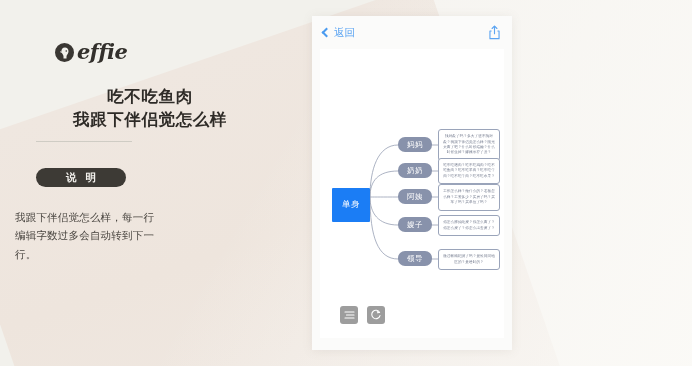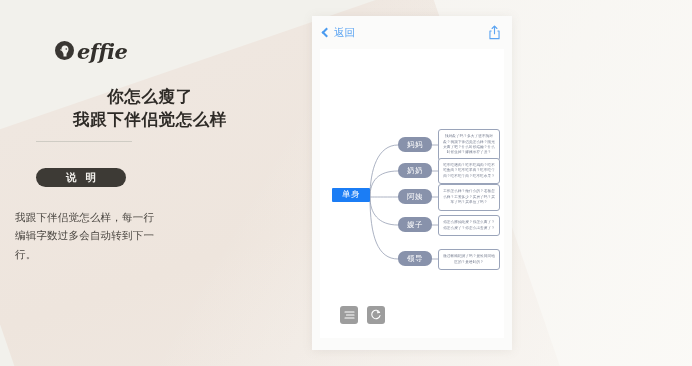--- a/index.html
+++ b/index.html
@@ -44,21 +44,21 @@
   
   .left {
     position: absolute;
     left: 0; top: 0;
     width: 300px; height: 366px;
     z-index: 5;
   }
   .logo-row {
     position: absolute;
     left: 55px; top: 41px;
-    display: flex; align-items: flex-start; gap: 2px;
+    display: flex; align-items: flex-end; gap: 2px;
   }
   .logo-mark {
     width: 19px; height: 19px;
     border-radius: 50%;
     border: 2px solid #3a3733;
     background: #3a3733;
     position: relative;
     overflow: hidden;
     flex: 0 0 auto;
   }
@@ -166,21 +166,21 @@
   .node {
     position: absolute;
     display: flex; align-items: center; justify-content: center;
     color: #ffffff;
     font-size: 8px;
     letter-spacing: 0.5px;
     cursor: pointer;
   }
   .node.root {
     background: #1b7df5;
-    width: 38px; height: 14px;
+    width: 38px; height: 34px;
     border-radius: 1px;
     font-size: 8.5px;
     font-weight: 500;
   }
   .node.branch {
     background: #8892ab;
     width: 34px; height: 15px;
     border-radius: 7px;
     font-size: 7.5px;
   }
@@ -230,21 +230,21 @@
         <svg class="bird" viewBox="0 0 22 24">
           <path d="M11 1 C6 1 3 5 4 10 C5 14 8 15 8 19 L8 23 L14 23 L14 19 C14 15 18 14 18 9 C18 4 15 1 11 1 Z" fill="#f2f1ec"></path>
           <circle cx="13.5" cy="8" r="1.6" fill="#3a3733"></circle>
           <path d="M4 9 C2 8 1 9 2 10.5 C3 12 5 11.5 5 11 Z" fill="#f2f1ec"></path>
         </svg>
       </span>
       <span class="logo-text">effie</span>
     </div>
 
     <div class="headline">
-      <div>你怎么瘦了</div>
+      <div>吃不吃鱼肉</div>
       <div>我跟下伴侣觉怎么样</div>
     </div>
 
     <div class="rule"></div>
 
     <div class="btn-pill">说 明</div>
 
     <div class="desc">我跟下伴侣觉怎么样，每一行编辑字数过多会自动转到下一行。</div>
   </div>
 

